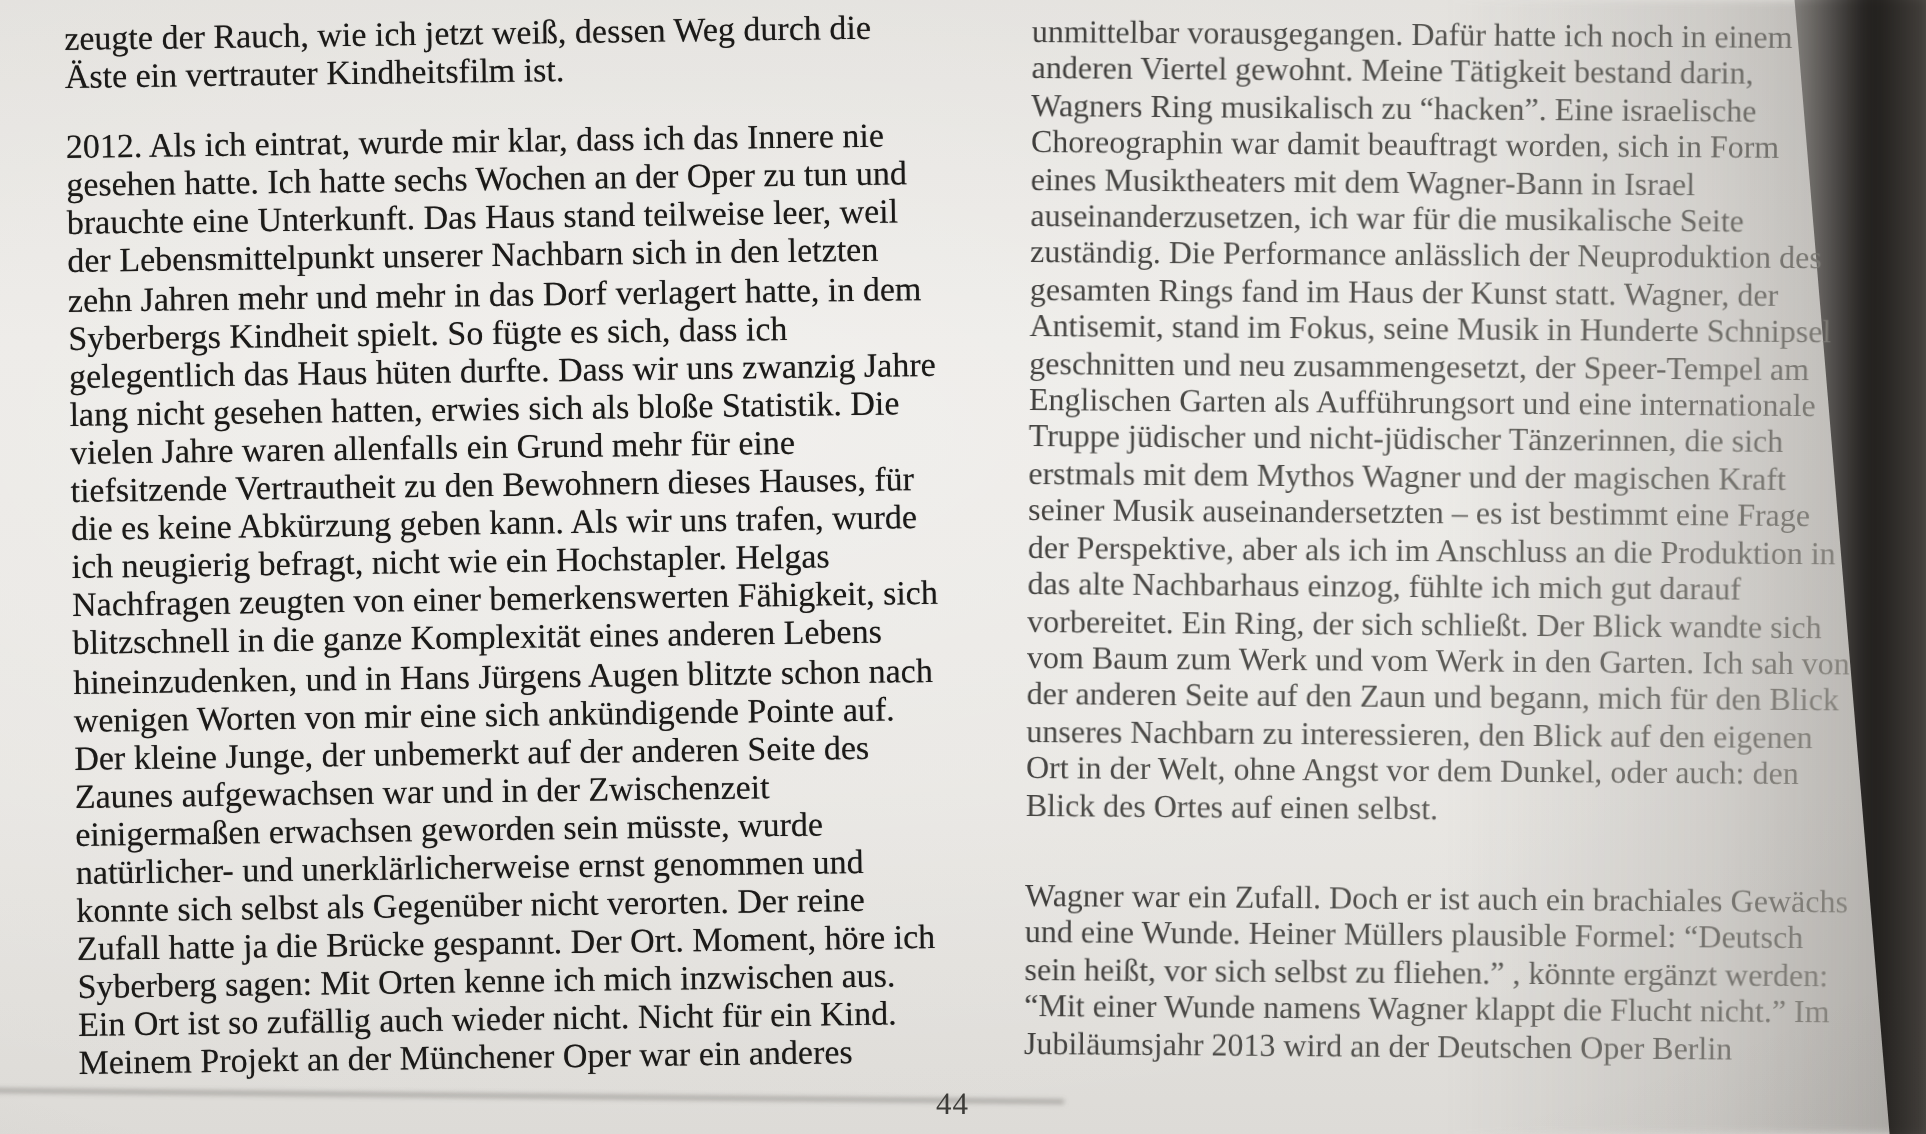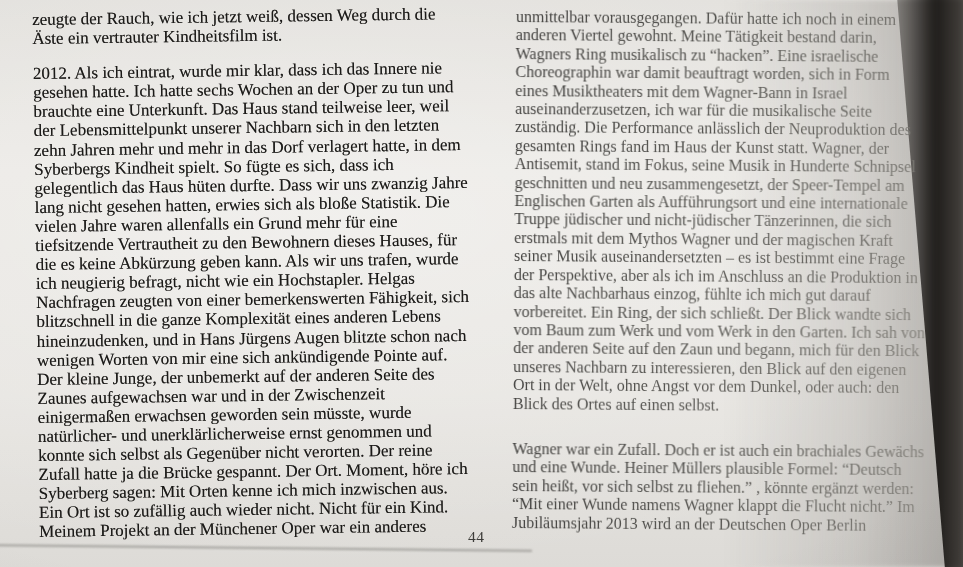--- a/index.html
+++ b/index.html
@@ -73,21 +73,21 @@
     .col-right p {
       background: linear-gradient(100deg, #3e3d3b 0%, #555450 45%, #777570 78%, #94918a 100%);
       -webkit-background-clip: text;
       background-clip: text;
       color: transparent;
     }
   }
   .col-right .para-2 { margin-top: 27px; }
 
   .page-number {
-    position: absolute; left: 468px; top: 528px;
+    position: absolute; left: 468px; top: 544px;
     font-size: 15.5px; color: #3d3c39;
     letter-spacing: 0.5px;
   }
 </style>
 </head>
 <body>
 
 <div class="paper"></div>
 <div class="right-shade"></div>
 <div class="edge-shadow"></div>

